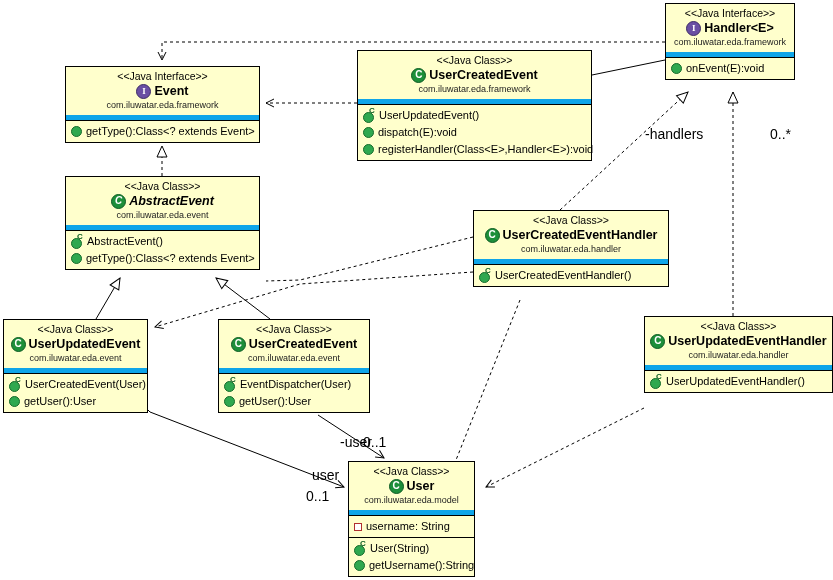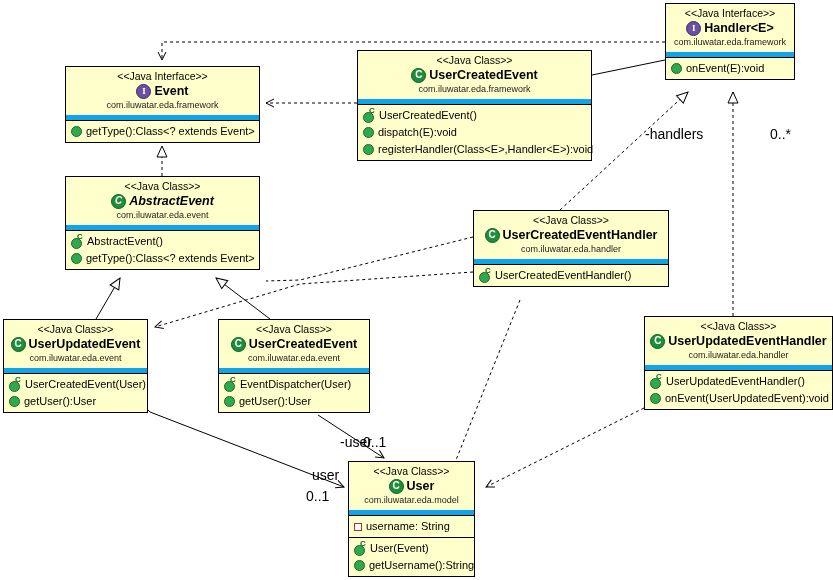--- a/index.html
+++ b/index.html
@@ -197,21 +197,21 @@
             <span>UserCreatedEvent</span>
           </div>
           <div class="pkg">com.iluwatar.eda.framework</div>
         </div>
         <div class="compartment">
           <div class="row">
             <span class="ic-ctor-wrap">
               <span class="dot"></span>
               <span class="c">C</span>
             </span>
-            <span>UserCreatedEvent()</span>
+            <span>UserUpdatedEvent()</span>
           </div>
           <div class="row">
             <span class="ic ic-method"></span>
             <span>dispatch(E):void</span>
           </div>
           <div class="row">
             <span class="ic ic-method"></span>
             <span>registerHandler(Class&lt;E&gt;,Handler&lt;E&gt;):void</span>
           </div>
         </div>
@@ -313,24 +313,20 @@
           </div>
           <div class="pkg">com.iluwatar.eda.handler</div>
         </div>
         <div class="compartment">
           <div class="row">
             <span class="ic-ctor-wrap">
               <span class="dot"></span>
               <span class="c">C</span>
             </span>
             <span>UserUpdatedEventHandler()</span>
-          </div>
-          <div class="row">
-            <span class="ic ic-method"></span>
-            <span>onEvent(UserUpdatedEvent):void</span>
           </div>
         </div>
       </div>
       <div class="uml-box" style="left: 348px; top: 461px; width: 127px;">
         <div class="hdr">
           <div class="stereo">&lt;&lt;Java Class&gt;&gt;</div>
           <div class="cname">
             <span class="ic ic-class">C</span>
             <span>User</span>
           </div>
@@ -341,21 +337,21 @@
             <span class="ic ic-field"></span>
             <span>username: String</span>
           </div>
         </div>
         <div class="compartment">
           <div class="row">
             <span class="ic-ctor-wrap">
               <span class="dot"></span>
               <span class="c">C</span>
             </span>
-            <span>User(Event)</span>
+            <span>User(String)</span>
           </div>
           <div class="row">
             <span class="ic ic-method"></span>
             <span>getUsername():String</span>
           </div>
         </div>
       </div>
     </div>
   <div id="labels">
       <div class="edge-label" style="left: 645px; top: 126px;">-handlers</div>

